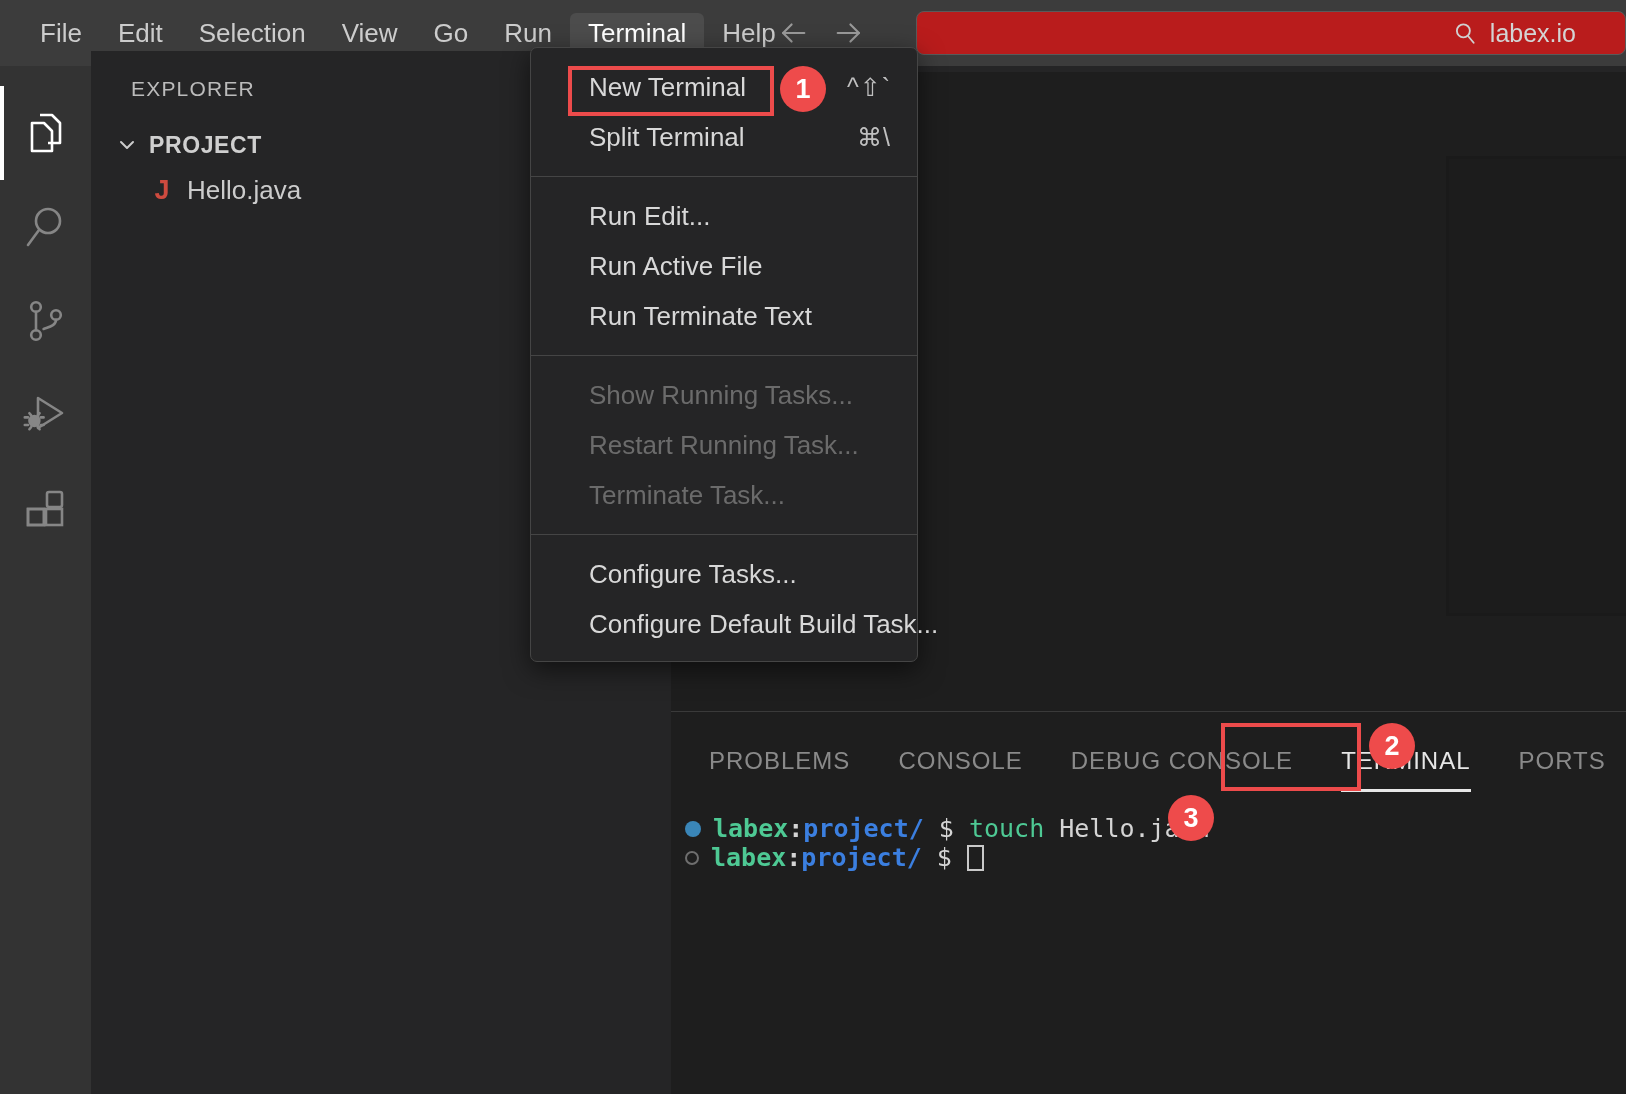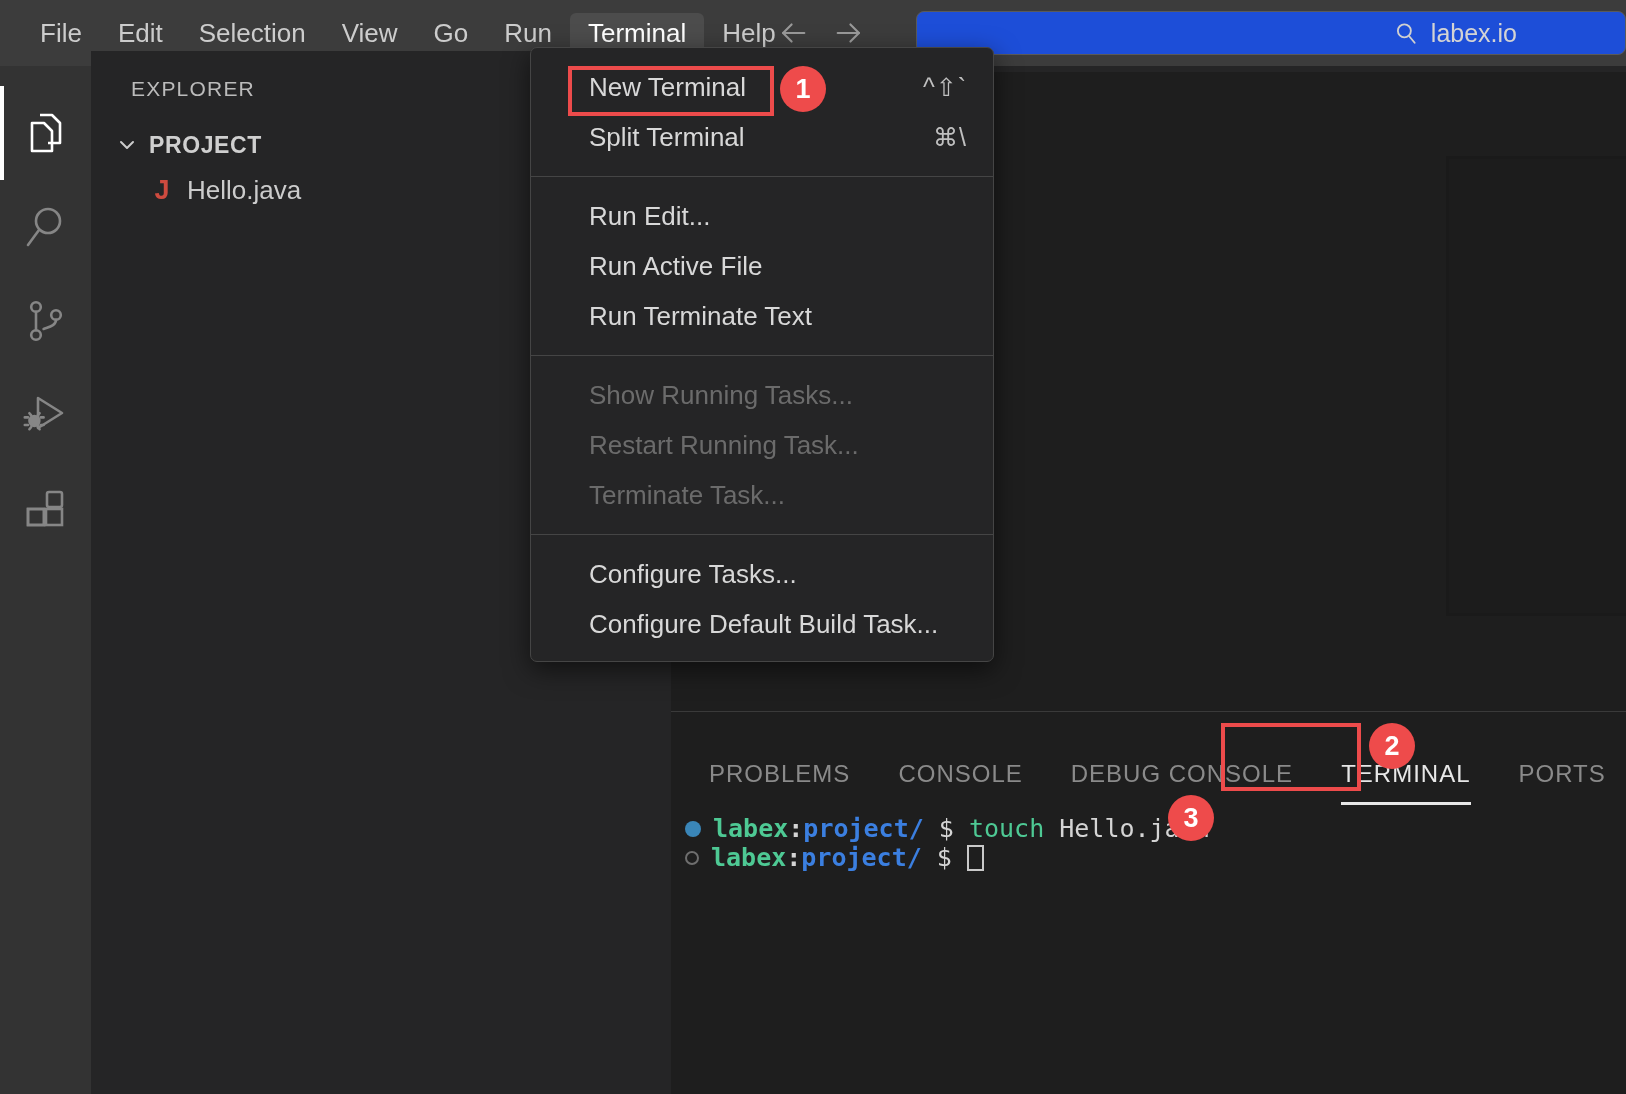--- a/index.html
+++ b/index.html
@@ -25,24 +25,24 @@
   .menu-item.active{ background:#4c4c4c; color:#ffffff; }
 
   .titlebar-right{
     position:absolute; right:0; top:0; height:66px;
     display:flex; align-items:center;
   }
   .navbtns{ display:flex; align-items:center; gap:22px; margin-right:26px; }
   .navbtn{ width:34px; height:34px; color:#9a9a9a; display:flex; align-items:center; justify-content:center; }
   .navbtn svg{ display:block; }
   .cmdcenter{
-    width:710px; height:44px; background:#1d4ed8;
+    width:710px; height:44px; background:#b91c1c;
     border:1px solid #5a5a5a; border-radius:8px;
     display:flex; align-items:center; justify-content:flex-end;
-    padding-right:108px; gap:12px;margin-left:24px;
+    padding-right:49px; gap:12px;margin-left:24px;
   }
   .cmdcenter .lbl{ font-size:25px; color:#d4d4d4; white-space:nowrap; }
   .cmdcenter .sicon{ color:#d0d0d0; display:flex; }
 
   
   .activitybar{
     position:absolute; left:0; top:66px; width:91px; height:1028px;
     background:#333333;
     display:flex; flex-direction:column; align-items:center; padding-top:20px;
   }
@@ -88,21 +88,21 @@
     border:3px solid #1a1a1a; background:#1c1c1c;
   }
 
   
   .panel{
     position:absolute; left:671px; top:711px; width:955px; height:383px;
     background:#1e1e1e; border-top:1px solid #3a3a3a;
   }
   .panel-tabs{
     position:absolute; left:0; top:22px; height:54px;
-    display:flex; align-items:flex-end; padding-left:38px; gap:48px;
+    display:flex; align-items:center; padding-left:38px; gap:48px;
   }
   .ptab{ position:relative; font-size:24px; color:#8a8a8a; letter-spacing:1px; white-space:nowrap; }
   .ptab.active{ color:#e7e7e7; }
   .ptab.active::after{
     content:""; position:absolute; left:0; right:0; bottom:-17px; height:3px; background:#e7e7e7;
   }
 
   .terminal{
     position:absolute; left:0; top:88px; width:955px; height:295px;
     font-family:"DejaVu Sans Mono", monospace;
@@ -121,21 +121,21 @@
   .t-dollar{ color:#d4d4d4; }
   .t-cmd{ color:#4ec994; }
   .t-arg{ color:#d4d4d4; }
   .cursor{
     display:inline-block; width:17px; height:26px;
     border:2px solid #c9c9c9; vertical-align:-5px;
   }
 
   
   .dropdown{
-    position:absolute; left:530px; top:47px; width:464px;
+    position:absolute; left:530px; top:47px; width:388px;
     background:#252526; border:1px solid #454545; border-radius:7px;
     box-shadow:0 8px 26px rgba(0,0,0,.55);
     padding:14px 0 12px 0;
   }
   .dd-item{
     position:relative; height:50px; display:flex; align-items:center;
     padding:0 26px 0 58px; color:#d8d8d8; font-size:26px; white-space:nowrap;
   }
   .dd-item .lbl{ flex:1 1 auto; }
   .dd-item .kbd{ color:#c0c0c0; font-size:25px; letter-spacing:1px; }

